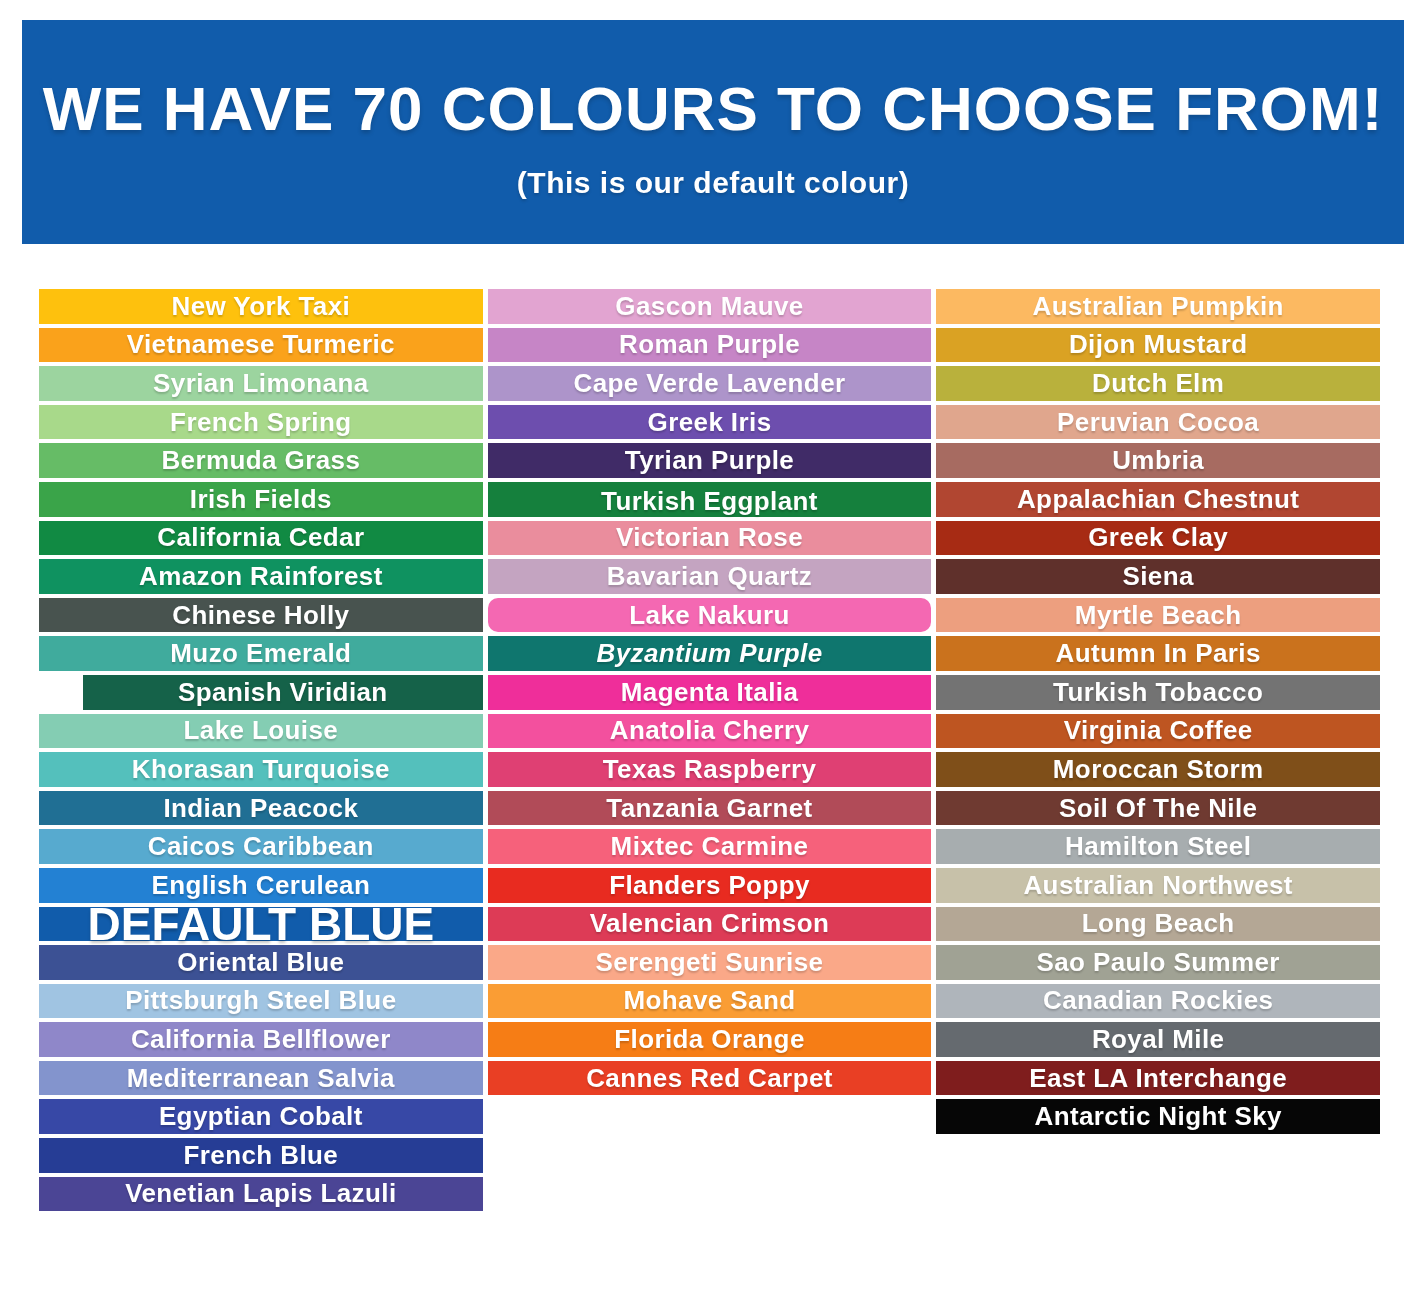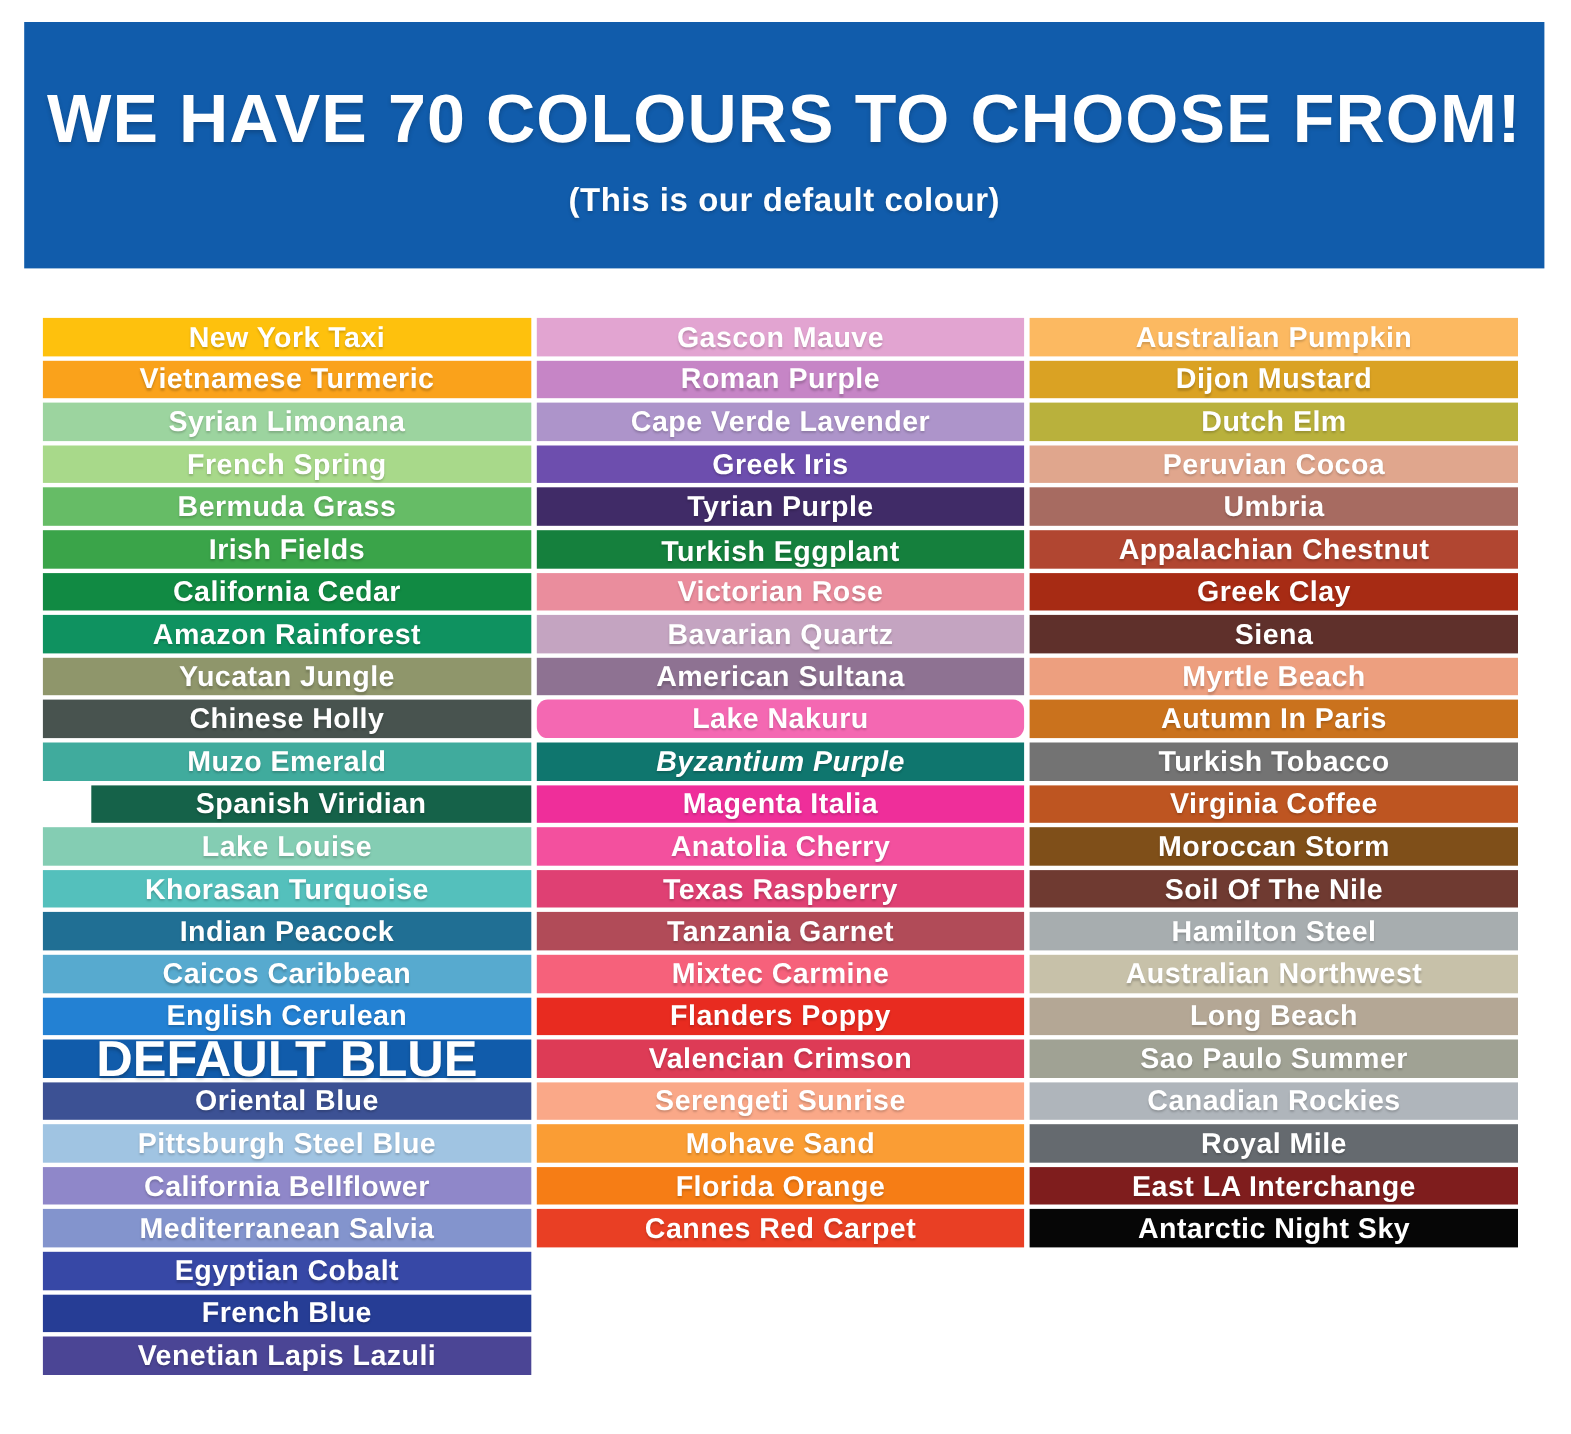--- a/index.html
+++ b/index.html
@@ -113,23 +113,20 @@
         </div>
         <div class="swatch" style="background: rgb(58, 164, 73);">
           <span>Irish Fields</span>
         </div>
         <div class="swatch" style="background: rgb(17, 138, 67);">
           <span>California Cedar</span>
         </div>
         <div class="swatch" style="background: rgb(15, 146, 96);">
           <span>Amazon Rainforest</span>
         </div>
-        <div class="swatch" style="background: rgb(143, 150, 107);">
-          <span>Yucatan Jungle</span>
-        </div>
         <div class="swatch" style="background: rgb(72, 83, 79);">
           <span>Chinese Holly</span>
         </div>
         <div class="swatch" style="background: rgb(64, 171, 157);">
           <span>Muzo Emerald</span>
         </div>
         <div class="swatch" style="background: rgb(21, 98, 73); margin-left: 44px;">
           <span>Spanish Viridian</span>
         </div>
         <div class="swatch" style="background: rgb(132, 205, 179);">
@@ -190,23 +187,20 @@
         </div>
         <div class="swatch" style="background: #15803d; align-items: flex-end;">
           <span>Turkish Eggplant</span>
         </div>
         <div class="swatch" style="background: rgb(234, 141, 157);">
           <span>Victorian Rose</span>
         </div>
         <div class="swatch" style="background: rgb(196, 164, 193);">
           <span>Bavarian Quartz</span>
         </div>
-        <div class="swatch" style="background: rgb(142, 114, 146);">
-          <span>American Sultana</span>
-        </div>
         <div class="swatch" style="background: rgb(244, 104, 178); border-radius: 10px;">
           <span>Lake Nakuru</span>
         </div>
         <div class="swatch" style="background: #0f766e; font-style: italic;">
           <span>Byzantium Purple</span>
         </div>
         <div class="swatch" style="background: rgb(239, 46, 154);">
           <span>Magenta Italia</span>
         </div>
         <div class="swatch" style="background: rgb(243, 80, 158);">

